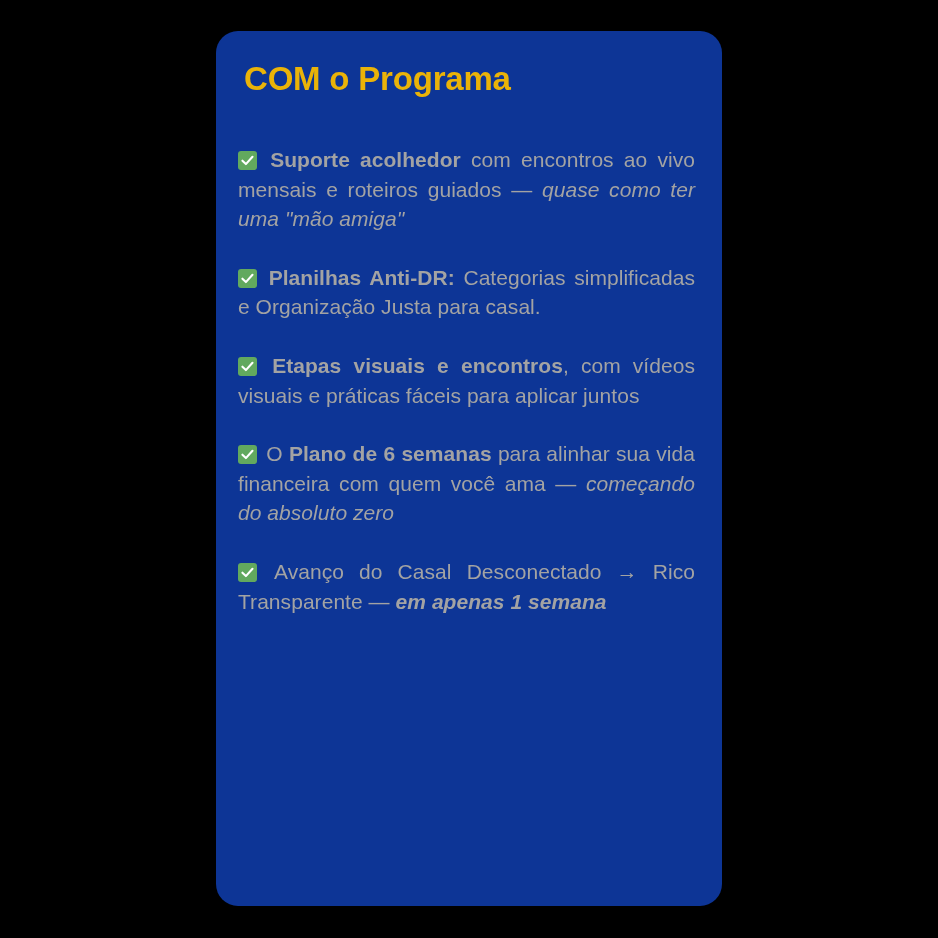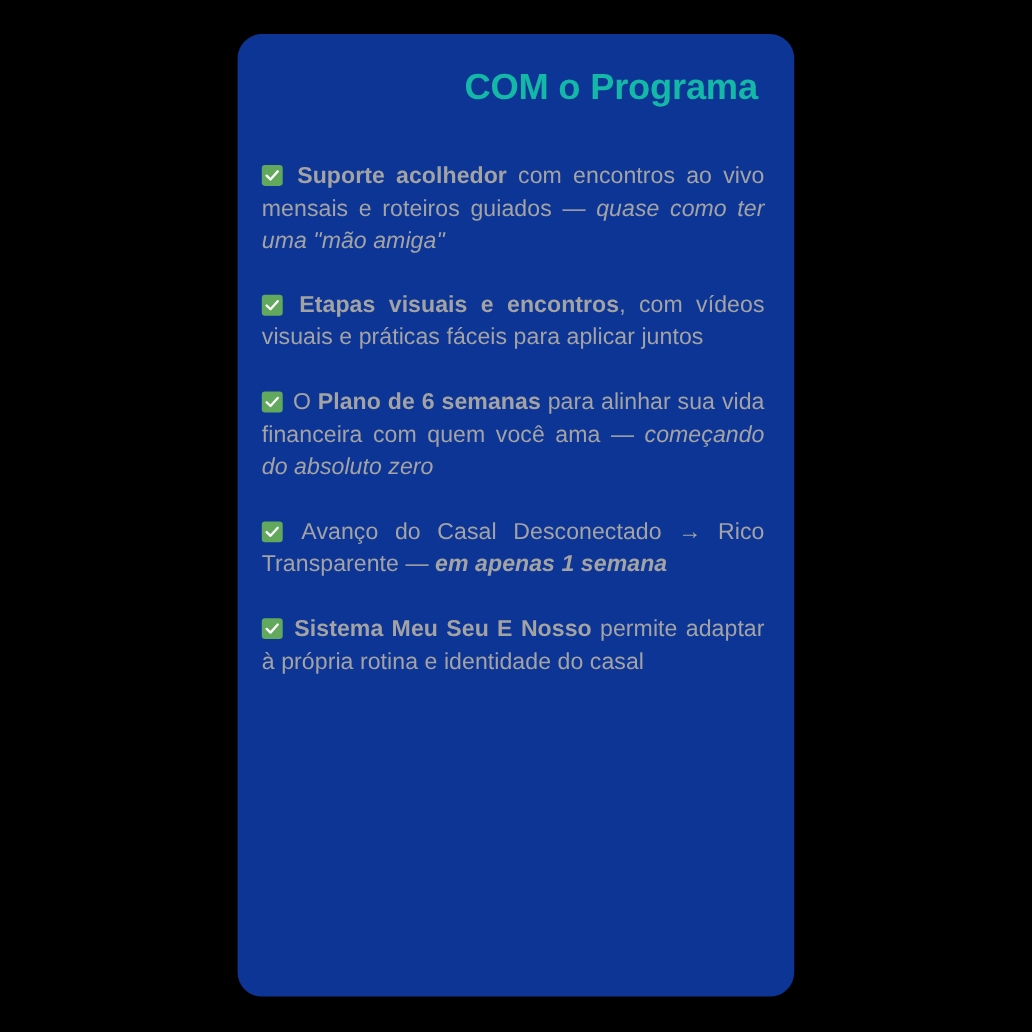--- a/index.html
+++ b/index.html
@@ -30,22 +30,22 @@
     height: 875px;
     box-sizing: border-box;
     background: #0d3596;
     border-radius: 22px;
     padding: 26px 27px 24px 22px;
   }
 
   .card-title {
     margin: 0;
     padding: 0 6px;
-    text-align: right;
-    color: #14b8a6;
+    text-align: left;
+    color: #eab308;
     font-size: 33px;
     line-height: 44px;
     font-weight: 700;
     letter-spacing: -0.2px;
   }
   .card-title .tline { display: block; }
 
   .benefits {
     margin: 0;
     padding: 0;
@@ -101,27 +101,27 @@
     <h1 class="card-title">
       <span class="tline">COM o Programa</span>
     </h1>
 
     <ul class="benefits">
         <li class="benefit"><span class="check"><svg viewBox="0 0 15 15" aria-hidden="true">
               <path d="M2.4 7.7 L5.9 11.1 L12.5 3.8" fill="none" stroke="#ffffff" stroke-width="2.1" stroke-linecap="round" stroke-linejoin="round"></path>
             </svg></span> <span class="b">Suporte acolhedor</span><span> com encontros ao vivo mensais e roteiros guiados — </span><span class="i">quase como ter uma "mão amiga"</span></li>
         <li class="benefit"><span class="check"><svg viewBox="0 0 15 15" aria-hidden="true">
               <path d="M2.4 7.7 L5.9 11.1 L12.5 3.8" fill="none" stroke="#ffffff" stroke-width="2.1" stroke-linecap="round" stroke-linejoin="round"></path>
+            </svg></span> <span class="b">Planilhas Anti-DR:</span><span> Categorias simplificadas e Organização Justa para casal.</span></li>
+        <li class="benefit"><span class="check"><svg viewBox="0 0 15 15" aria-hidden="true">
+              <path d="M2.4 7.7 L5.9 11.1 L12.5 3.8" fill="none" stroke="#ffffff" stroke-width="2.1" stroke-linecap="round" stroke-linejoin="round"></path>
             </svg></span> <span class="b">Etapas visuais e encontros</span><span>, com vídeos visuais e práticas fáceis para aplicar juntos</span></li>
         <li class="benefit"><span class="check"><svg viewBox="0 0 15 15" aria-hidden="true">
               <path d="M2.4 7.7 L5.9 11.1 L12.5 3.8" fill="none" stroke="#ffffff" stroke-width="2.1" stroke-linecap="round" stroke-linejoin="round"></path>
             </svg></span> <span>O </span><span class="b">Plano de 6 semanas</span><span> para alinhar sua vida financeira com quem você ama — </span><span class="i">começando do absoluto zero</span></li>
         <li class="benefit"><span class="check"><svg viewBox="0 0 15 15" aria-hidden="true">
               <path d="M2.4 7.7 L5.9 11.1 L12.5 3.8" fill="none" stroke="#ffffff" stroke-width="2.1" stroke-linecap="round" stroke-linejoin="round"></path>
             </svg></span> <span>Avanço do Casal Desconectado → Rico Transparente — </span><span class="bi">em apenas 1 semana</span></li>
-        <li class="benefit"><span class="check"><svg viewBox="0 0 15 15" aria-hidden="true">
-              <path d="M2.4 7.7 L5.9 11.1 L12.5 3.8" fill="none" stroke="#ffffff" stroke-width="2.1" stroke-linecap="round" stroke-linejoin="round"></path>
-            </svg></span> <span class="b">Sistema Meu Seu E Nosso</span><span> permite adaptar à própria rotina e identidade do casal</span></li>
       </ul>
 
   </div>
 
 </div>
 
 </body></html>

